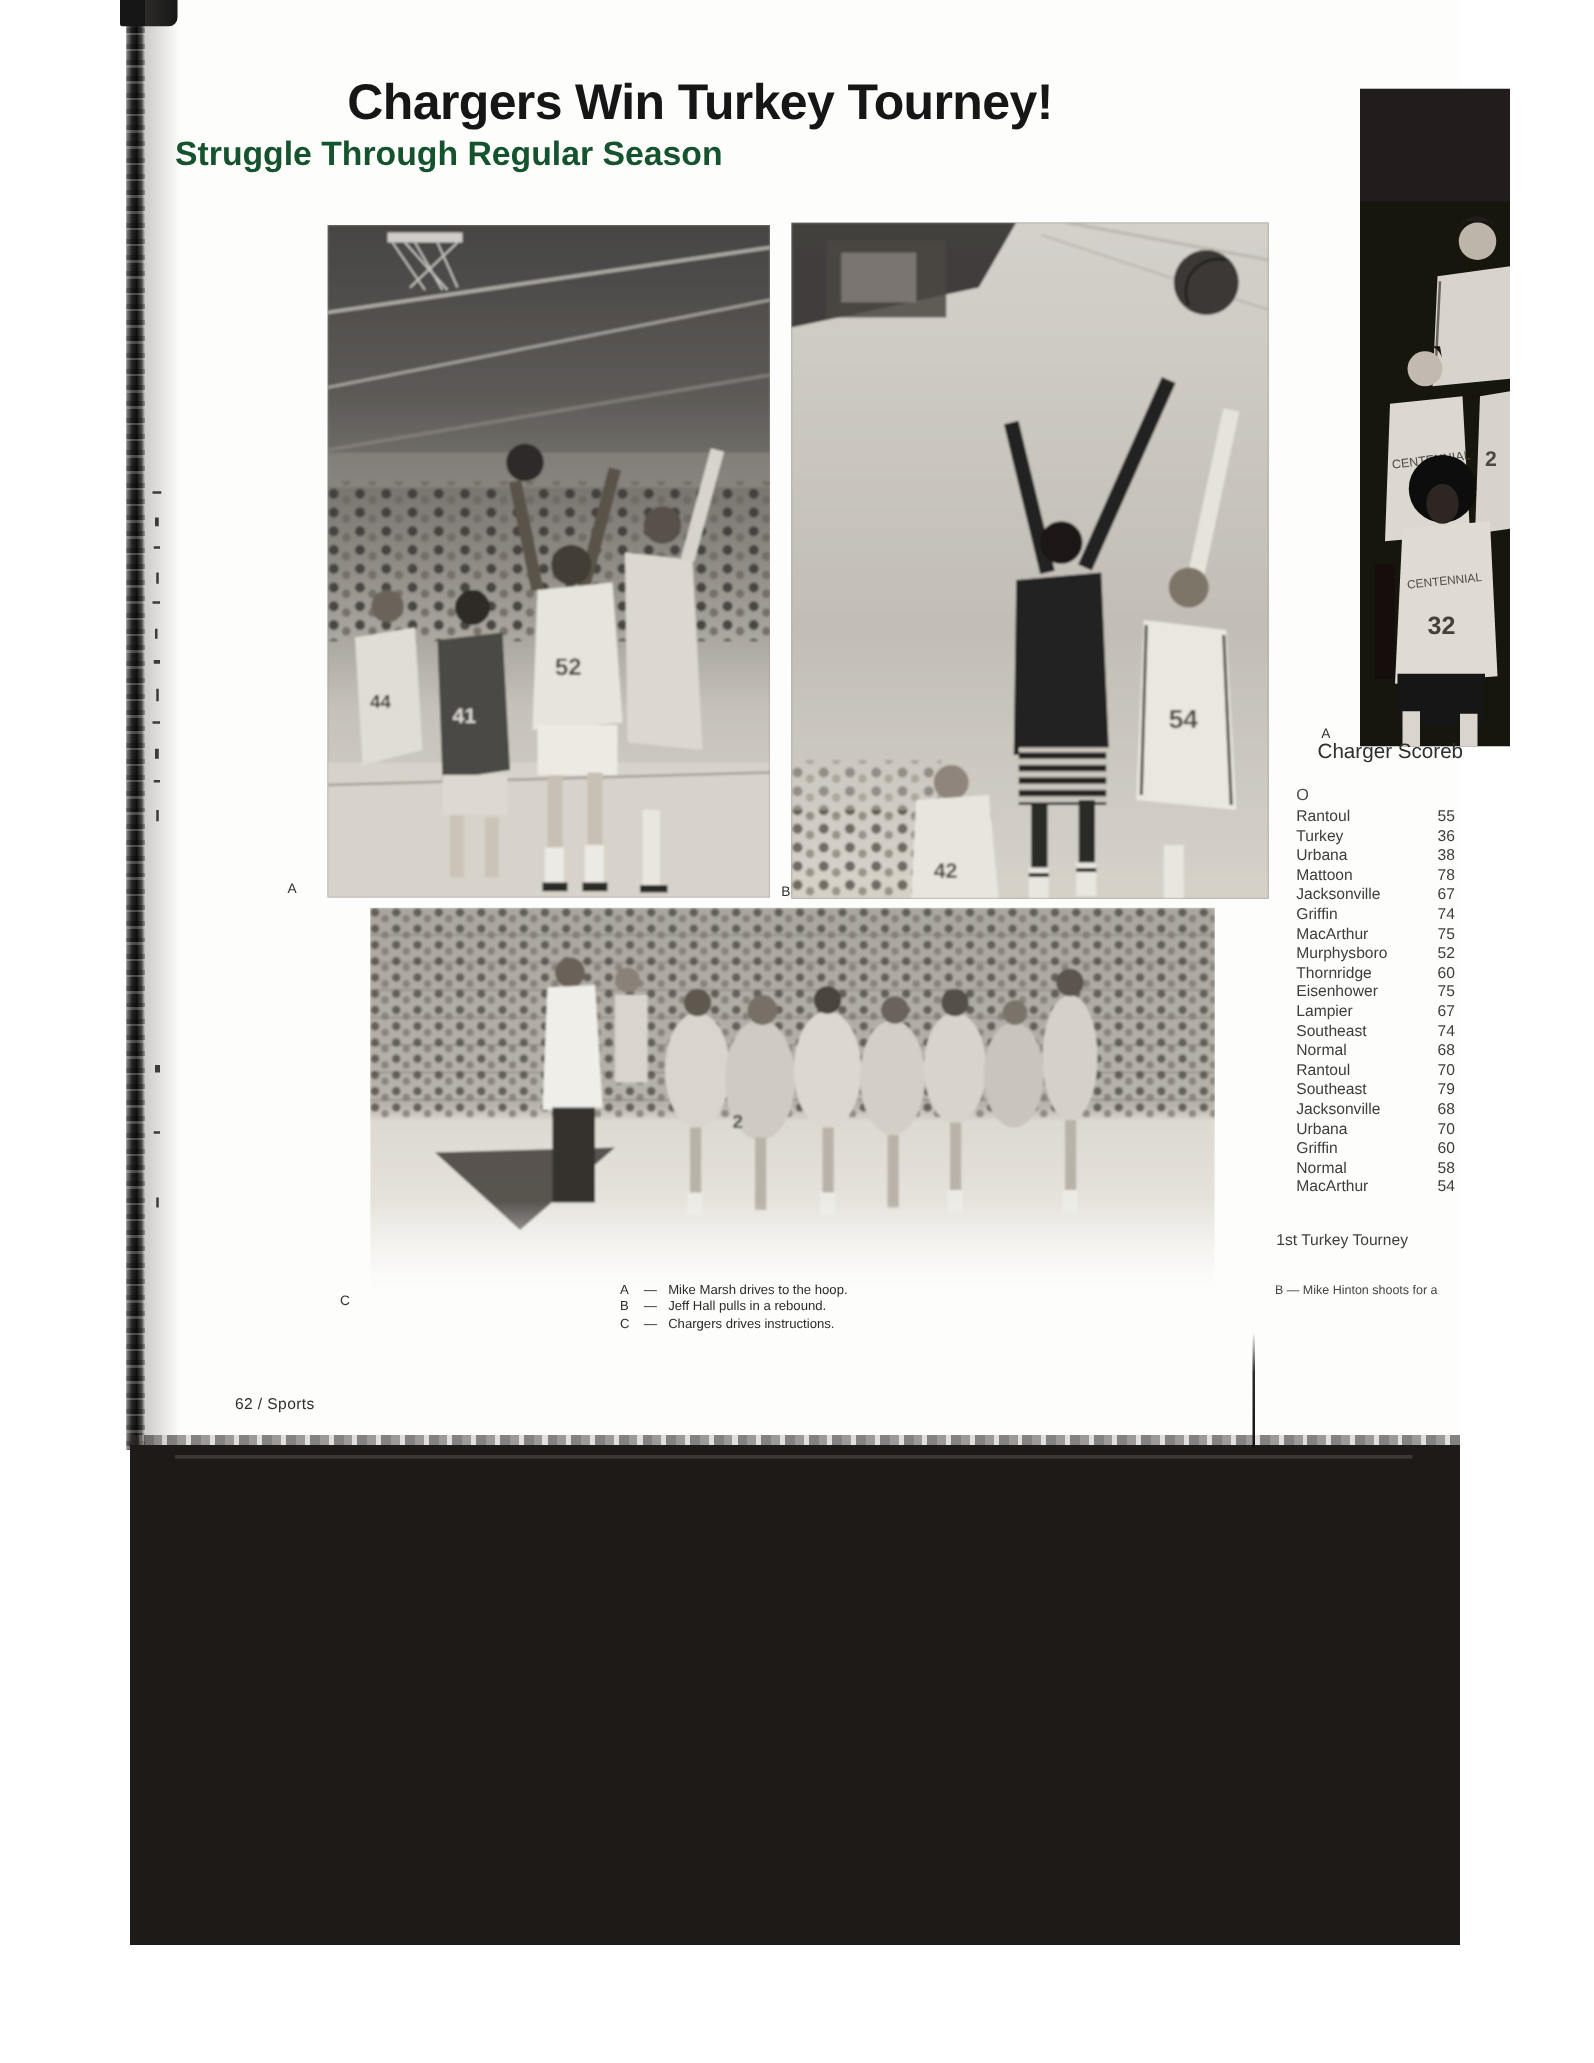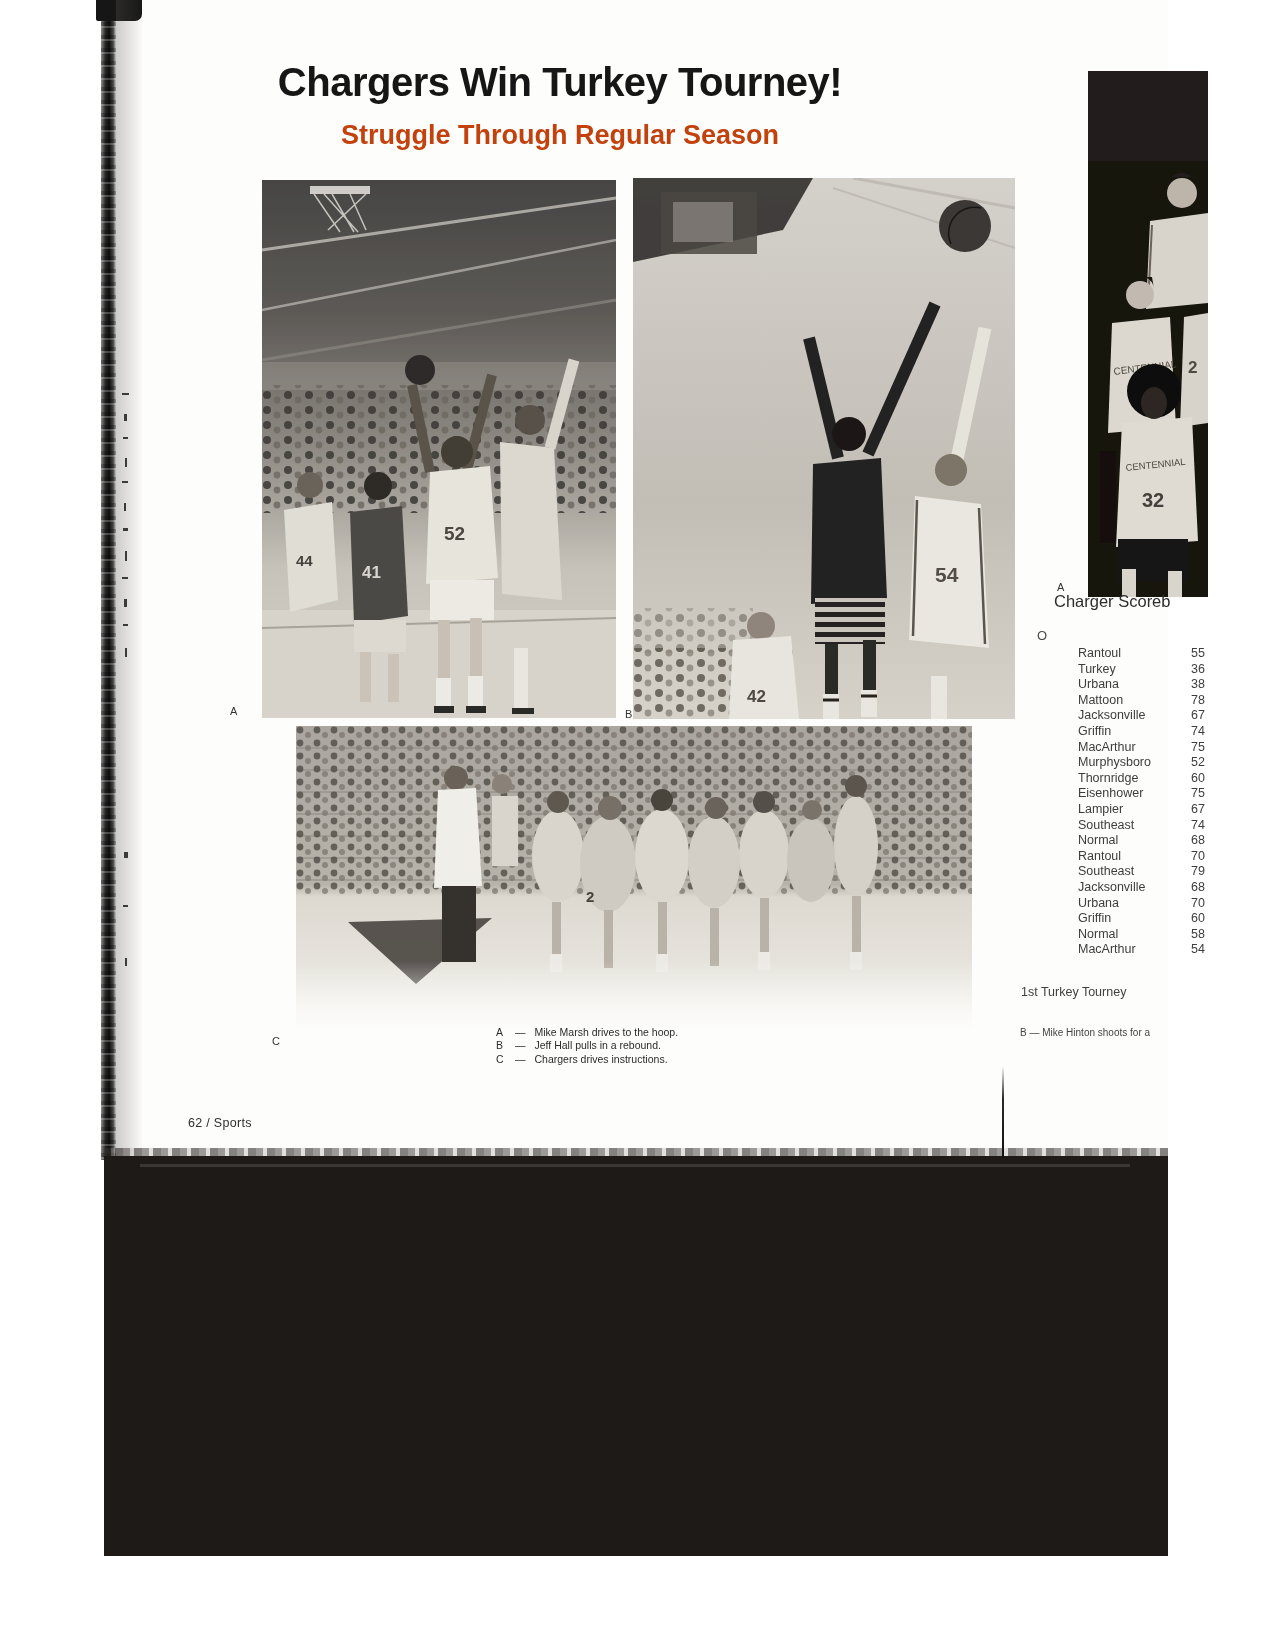--- a/index.html
+++ b/index.html
@@ -11,22 +11,22 @@
          background:
            repeating-linear-gradient(180deg, rgba(255,255,255,.22) 0 2px, rgba(0,0,0,0) 2px 9px, rgba(0,0,0,.25) 9px 13px),
            linear-gradient(90deg,#8a8a88 0%,#262626 30%,#0f0f0f 55%,#4a4a48 82%,#c9c9c7 100%);}
   .spine-top{position:absolute;left:96px;top:0;width:46px;height:21px;background:#161616;border-radius:0 0 7px 2px;}
   .spine-shade{position:absolute;left:116px;top:0;width:28px;height:1157px;
                background:linear-gradient(90deg,rgba(95,90,85,.30),rgba(95,90,85,0));}
   .mk{position:absolute;background:#3b3b3b;display:block;}
 
   .title{position:absolute;left:140px;top:60px;width:840px;text-align:center;
          font-size:40px;font-weight:bold;letter-spacing:-0.5px;color:#161616;}
-  .subtitle{position:absolute;left:140px;top:108px;width:840px;text-align:center;
-            font-size:27px;font-weight:bold;color:#c2410c;margin-top:12px;}
+  .subtitle{position:absolute;left:140px;top:108px;width:840px;text-align:left;
+            font-size:27px;font-weight:bold;color:#14532d;}
 
   .photo{position:absolute;overflow:hidden;background:#9a968f;}
   .photo svg{display:block;width:100%;height:100%;}
   #photoA{left:222px;top:164px;width:354px;height:538px;}
   #photoB{left:593px;top:162px;width:382px;height:541px;}
   #photoC{left:256px;top:710px;width:676px;height:305px;background:transparent;}
   #photoSide{left:1048px;top:55px;width:120px;height:526px;background:#161311;}
 
   .pl{position:absolute;font-size:11px;color:#333;}
   #plA{left:230px;top:705px;}
@@ -37,21 +37,21 @@
   #captions{position:absolute;left:496px;top:1026px;font-size:10.5px;color:#2b2b2b;}
   .cap-row{display:flex;line-height:13.4px;}
   .cap-l{width:13px;}
   .cap-d{margin:0 9px 0 6px;}
 
   .footer{position:absolute;left:176px;top:1116px;font-size:12.5px;color:#2f2f2f;letter-spacing:.3px;margin-left:12px;}
 
   .sb-title{position:absolute;left:1054px;top:592px;width:116px;font-size:16.5px;color:#2e2e2e;
             white-space:nowrap;overflow:hidden;}
   .sb-colhead{position:absolute;left:1037px;top:628px;font-size:13px;color:#4a4a4a;}
-  #score-list{position:absolute;left:1037px;top:646px;width:127px;margin-left:41px;}
+  #score-list{position:absolute;left:1037px;top:646px;width:127px;}
   .score-row{display:flex;justify-content:space-between;height:15.6px;line-height:15.6px;
              font-size:12.5px;color:#3d3d3d;}
   .sb-note{position:absolute;left:1021px;top:985px;font-size:12.5px;color:#3f3f3f;}
   .side-cap{position:absolute;left:1020px;top:1027px;width:150px;font-size:10px;color:#454545;
             white-space:nowrap;overflow:hidden;}
 
   .band-fray{position:absolute;left:104px;top:1148px;width:1064px;height:11px;
              background:repeating-linear-gradient(90deg, rgba(60,55,52,.5) 0 7px, rgba(175,170,164,.35) 7px 11px, rgba(32,29,27,.55) 11px 19px);}
   .black-band{position:absolute;left:104px;top:1156px;width:1064px;height:494px;background:#1d1a18;}
   .band-streak{position:absolute;left:140px;top:1164px;width:990px;height:3px;background:rgba(150,143,136,.25);}

